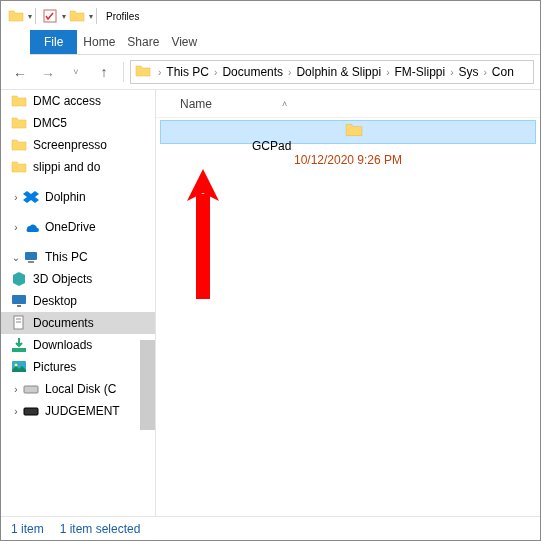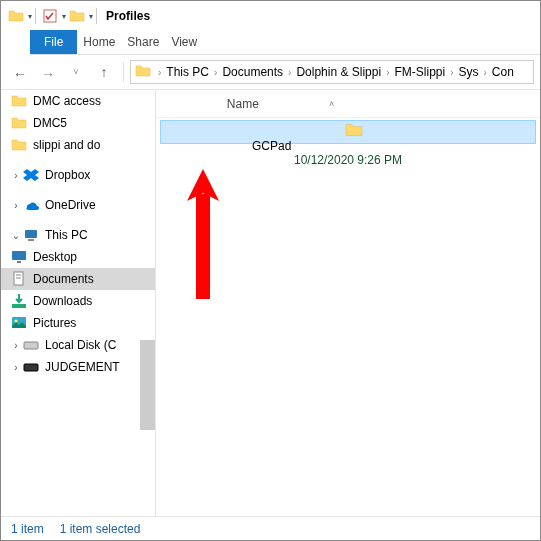--- a/index.html
+++ b/index.html
@@ -1,21 +1,21 @@
 <!DOCTYPE html>
 <html><head>
   <meta charset="utf-8">
   <style>
     * { margin: 0; padding: 0; box-sizing: border-box; }
     body { font-family: "Segoe UI", Tahoma, sans-serif; font-size: 12px; background: #fff; width: 541px; height: 541px; overflow: hidden; position: relative; border: 1px solid #888; }
     
     .titlebar { height: 30px; background: #fff; display: flex; align-items: center; padding: 0 4px; }
     .titlebar .tb-icon { width: 18px; height: 18px; margin: 0 2px; display: flex; align-items: center; justify-content: center; }
     .titlebar .sep { width: 1px; height: 16px; background: #ccc; margin: 0 3px; }
-    .titlebar .title { margin-left: 6px; font-size: 12px; color: #000; font-weight: bold; }
+    .titlebar .title { margin-left: 6px; font-size: 10px; color: #000; }
     .titlebar .chev { font-size: 8px; color: #555; margin-left: 1px; }
     
     .ribbon-tabs { height: 24px; background: #fff; display: flex; border-bottom: 1px solid #ddd; align-items: flex-end; margin-left: 29px; }
     .file-tab { background: #1979ca; color: #fff; padding: 5px 14px; font-size: 12px; }
     .rtab { padding: 5px 6px; font-size: 12px; color: #444; }
     
     .navrow { height: 34px; display: flex; align-items: center; padding: 4px 6px; gap: 2px; }
     .nav-btn { width: 26px; height: 26px; display: flex; align-items: center; justify-content: center; color: #888; font-size: 14px; }
     .nav-btn.enabled { color: #555; }
     .nav-sep { width: 1px; height: 20px; background: #ddd; margin: 0 4px; }
@@ -30,30 +30,30 @@
     .sb-scroll { position: absolute; right: 0; top: 250px; width: 15px; height: 90px; background: #ccc; }
     .sb-item { display: flex; align-items: center; height: 22px; padding-left: 10px; white-space: nowrap; overflow: hidden; }
     .sb-item.indent { }
     .sb-item.selected { background: #d8d8d8; }
     .sb-item .ico { width: 16px; height: 16px; margin-right: 6px; flex-shrink: 0; }
     .sb-spacer { height: 8px; }
     .caret { width: 10px; text-align: center; color: #555; font-size: 10px; margin-right: 2px; }
     
     .main { flex: 1; position: relative; }
     .col-headers { height: 28px; display: flex; align-items: center; border-bottom: 1px solid #f0f0f0; }
-    .col { padding: 0 10px; font-size: 12px; color: #444; display: flex; align-items: center; justify-content: center; }
+    .col { padding: 0 10px; font-size: 12px; color: #444; display: flex; align-items: center; }
     .col.name { width: 235px; padding-left: 24px; }
     .col.name .sort { margin-left: 70px; color: #888; font-size: 9px; }
     .col.date { flex: 1; }
     
     .file-row { height: 24px; display: flex; align-items: center; margin: 2px 4px 0 4px; flex-direction: column; }
     .file-row.selected { background: #cce8ff; border: 1px solid #99d1ff; }
     .file-row .ico { width: 18px; height: 18px; margin: 0 6px 0 18px; }
     .file-row .fname { width: 192px; }
-    .file-row .fdate { color: #14532d; }
+    .file-row .fdate { color: #c2410c; }
     
     .statusbar { height: 24px; border-top: 1px solid #e5e5e5; display: flex; align-items: center; padding: 10px 10px; font-size: 12px; color: #1a5fa5; gap: 16px; }
     
     .arrow-overlay { position: absolute; left: 182px; top: 168px; pointer-events: none; }
     
     
     .folder-svg { fill: #ffd86b; stroke: #e6b84a; stroke-width: 0.5; }
   </style>
 </head>
 <body>
@@ -128,46 +128,58 @@
     <div class="sb-item indent">
         <span class="ico"><svg width="16" height="16" viewBox="0 0 16 16">
             <path class="folder-svg" d="M1 3h5l1 2h8v8H1z"></path>
           </svg></span>
         <span>DMC5</span>
       </div>
     <div class="sb-item indent">
         <span class="ico"><svg width="16" height="16" viewBox="0 0 16 16">
             <path class="folder-svg" d="M1 3h5l1 2h8v8H1z"></path>
           </svg></span>
+        <span>Screenpresso</span>
+      </div>
+    <div class="sb-item indent">
+        <span class="ico"><svg width="16" height="16" viewBox="0 0 16 16">
+            <path class="folder-svg" d="M1 3h5l1 2h8v8H1z"></path>
+          </svg></span>
         <span>slippi and do</span>
       </div>
     <div class="sb-spacer"></div>
     <div class="sb-item">
         <span class="caret">›</span>
         <span class="ico"><svg width="16" height="16" viewBox="0 0 16 16">
             <path fill="#007ee5" d="M4 2L0 5l4 3-4 3 4 3 4-3 4 3 4-3-4-3 4-3-4-3-4 3z"></path>
           </svg></span>
-        <span>Dropbox</span>
+        <span>Dolphin</span>
       </div>
     <div class="sb-spacer"></div>
     <div class="sb-item">
         <span class="caret">›</span>
         <span class="ico"><svg width="16" height="16" viewBox="0 0 16 16">
             <path fill="#0078d4" d="M4 10a3 3 0 013-3 4 4 0 017 2 2 2 0 010 4H5a2 2 0 01-1-3z"></path>
           </svg></span>
         <span>OneDrive</span>
       </div>
     <div class="sb-spacer"></div>
     <div class="sb-item">
         <span class="caret">⌄</span>
         <span class="ico"><svg width="16" height="16" viewBox="0 0 16 16">
             <rect x="2" y="3" width="12" height="8" fill="#2a7ab9" rx="1"></rect>
             <rect x="5" y="12" width="6" height="2" fill="#888"></rect>
           </svg></span>
         <span>This PC</span>
+      </div>
+    <div class="sb-item indent">
+        <span class="ico"><svg width="16" height="16" viewBox="0 0 16 16">
+            <path fill="#3aa" d="M8 1l6 3v8l-6 3-6-3V4z"></path>
+          </svg></span>
+        <span>3D Objects</span>
       </div>
     <div class="sb-item indent">
         <span class="ico"><svg width="16" height="16" viewBox="0 0 16 16">
             <rect x="1" y="2" width="14" height="9" fill="#2a7ab9" rx="1"></rect>
             <rect x="6" y="12" width="4" height="2" fill="#777"></rect>
           </svg></span>
         <span>Desktop</span>
       </div>
     <div class="sb-item indent selected">
         <span class="ico"><svg width="16" height="16" viewBox="0 0 16 16">

